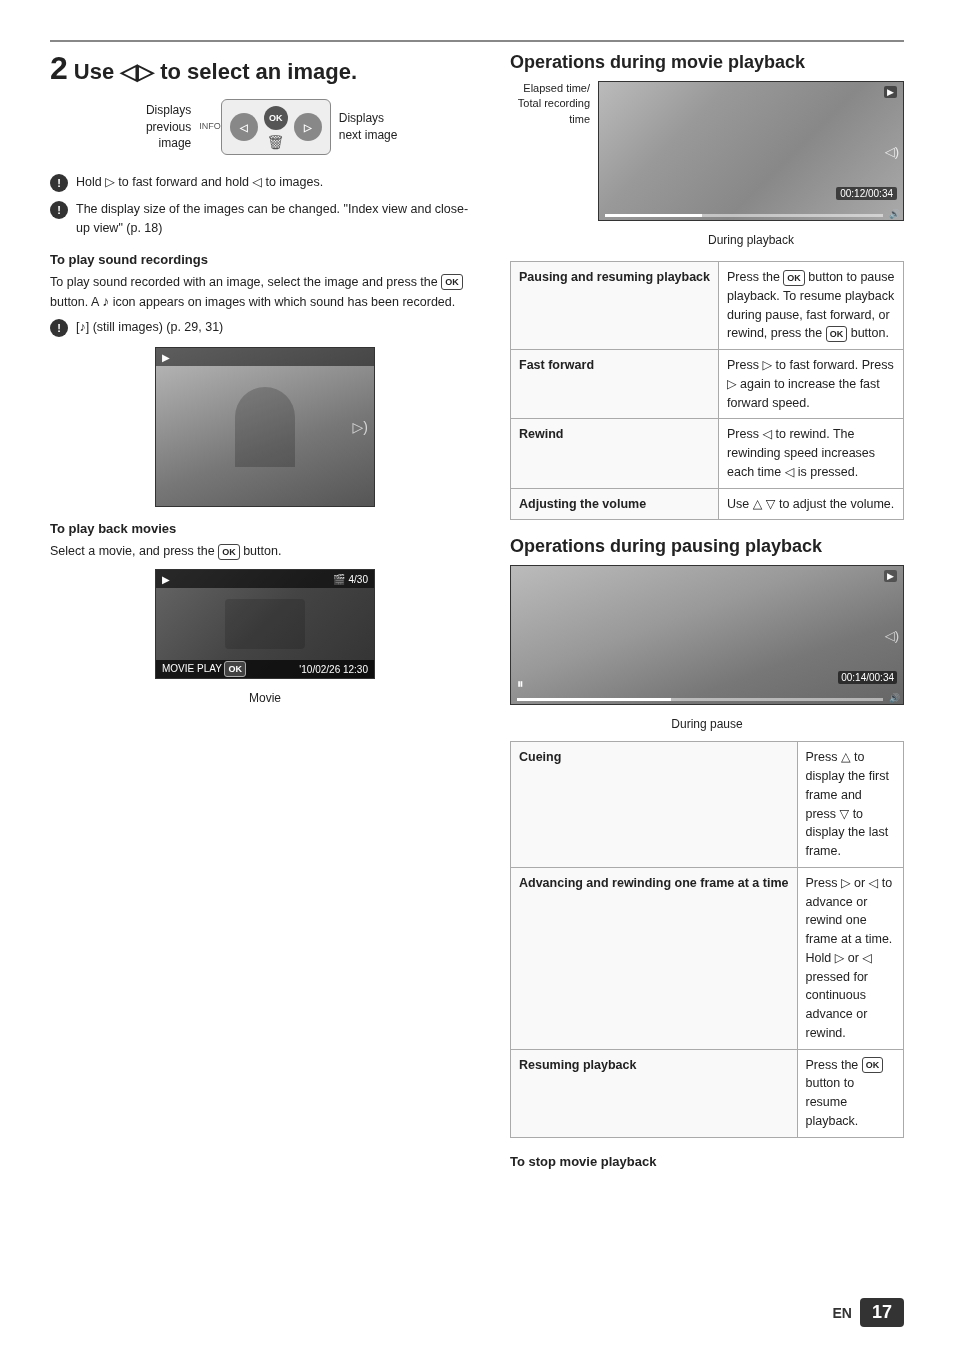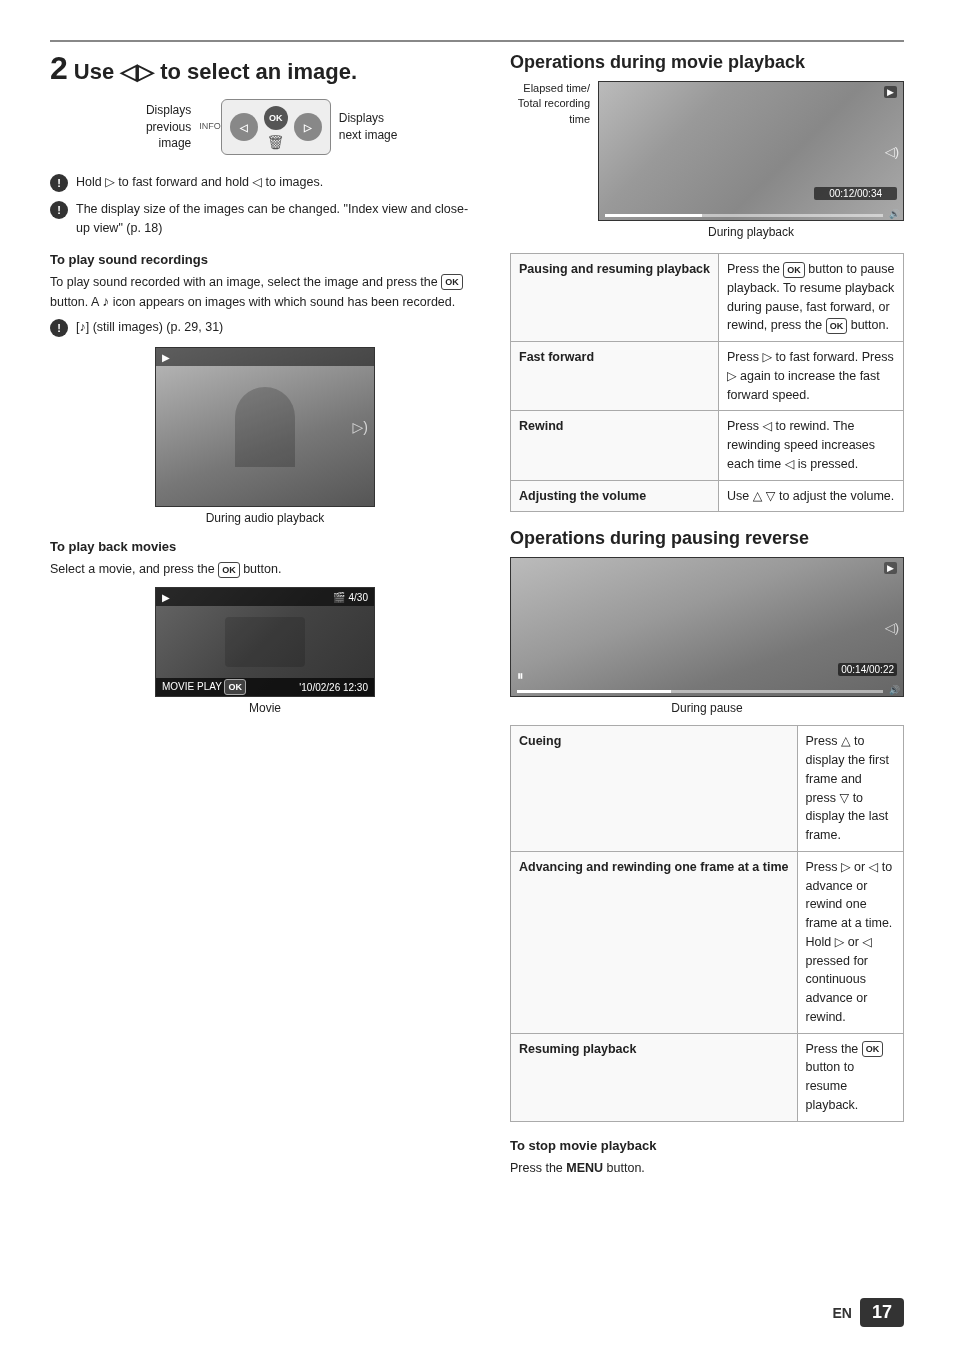--- a/index.html
+++ b/index.html
@@ -120,21 +120,21 @@
       margin: 14px 0 6px 0;
     }
     .body-text {
       font-size: 12.5px;
       line-height: 1.5;
       margin-bottom: 6px;
     }
     .img-caption {
       text-align: center;
       font-size: 12px;
-      margin-top: 4px;
+      margin-top: 12px;
       margin-bottom: 10px;
     }
 
     
     .movie-img {
       width: 220px;
       height: 120px;
       background: linear-gradient(135deg, #666 0%, #888 40%, #555 70%, #333 100%);
       border: 1.5px solid #333;
       position: relative;
@@ -241,21 +241,21 @@
       color: rgba(255,255,255,0.8);
       font-size: 13px;
     }
     .right-movie-timecode {
       position: absolute;
       bottom: 20px;
       right: 6px;
       background: rgba(0,0,0,0.6);
       color: #fff;
       font-size: 10px;
-      padding: 1px 15px;
+      padding: 1px 4px;
       border-radius: 2px;
     }
 
     
     .pause-img {
       width: 100%;
       height: 140px;
       background: linear-gradient(160deg, #aaa 0%, #888 50%, #666 100%);
       border: 1.5px solid #333;
       position: relative;
@@ -401,21 +401,20 @@
           <span>▶</span>
           <span></span>
         </div>
 
         <div style="width:100%;height:100%;background:linear-gradient(160deg,#bbb 0%,#999 30%,#777 60%,#555 100%);display:flex;align-items:center;justify-content:center;">
 
           <div style="width:60px;height:80px;background:rgba(0,0,0,0.2);border-radius:30px 30px 0 0;"></div>
         </div>
         <div class="audio-right-icon">▷)</div>
       </div>
-      <div class="img-caption">During audio playback</div>
 
       <div class="sub-heading">To play back movies</div>
       <div class="body-text">
         <span>Select a movie, and press the</span>
         <span class="inline-ok">OK</span>
         <span>button.</span>
       </div>
 
       <div class="movie-img" style="width:220px;height:110px;margin:8px auto 4px auto;">
         <div class="movie-top-bar">
@@ -479,27 +478,27 @@
           <td>Rewind</td>
           <td>Press ◁ to rewind. The rewinding speed increases each time ◁ is pressed.</td>
         </tr>
         <tr>
           <td>Adjusting the volume</td>
           <td>Use △ ▽ to adjust the volume.</td>
         </tr>
       </tbody>
         </table>
 
-      <div class="section-heading">Operations during pausing reverse</div>
+      <div class="section-heading">Operations during pausing playback</div>
 
       <div class="pause-img" style="margin-bottom:4px;">
         <div class="pause-top-bar">▶</div>
         <div style="width:100%;height:100%;background:linear-gradient(160deg,#bbb 0%,#999 40%,#777 70%,#666 100%);"></div>
         <div class="pause-right-icon">◁)</div>
-        <div class="pause-timecode">00:14/00:22</div>
+        <div class="pause-timecode">00:14/00:34</div>
         <div style="position:absolute;bottom:3px;left:6px;right:20px;">
           <div style="height:3px;background:rgba(255,255,255,0.5);width:100%;position:relative;">
             <div style="height:3px;background:#fff;width:42%;"></div>
           </div>
         </div>
         <div style="position:absolute;bottom:12px;left:6px;color:#fff;font-size:13px;">⏸</div>
         <div style="position:absolute;bottom:1px;right:2px;color:rgba(255,255,255,0.7);font-size:9px;">🔊</div>
       </div>
       <div class="img-caption">During pause</div>
 
@@ -516,25 +515,20 @@
         <tr>
           <td>Resuming playback</td>
           <td>
             Press the <span class="inline-ok">OK</span> button to resume playback.
           </td>
         </tr>
       </tbody>
         </table>
 
       <div class="sub-heading">To stop movie playback</div>
-      <div class="body-text">
-        <span>Press the</span>
-        <strong>MENU</strong>
-        <span>button.</span>
-      </div>
     </div>
 
   </div>
 
   <div class="page-footer">
     <span class="en-label">EN</span>
     <div class="page-num-box">17</div>
   </div>
 
 </div>

